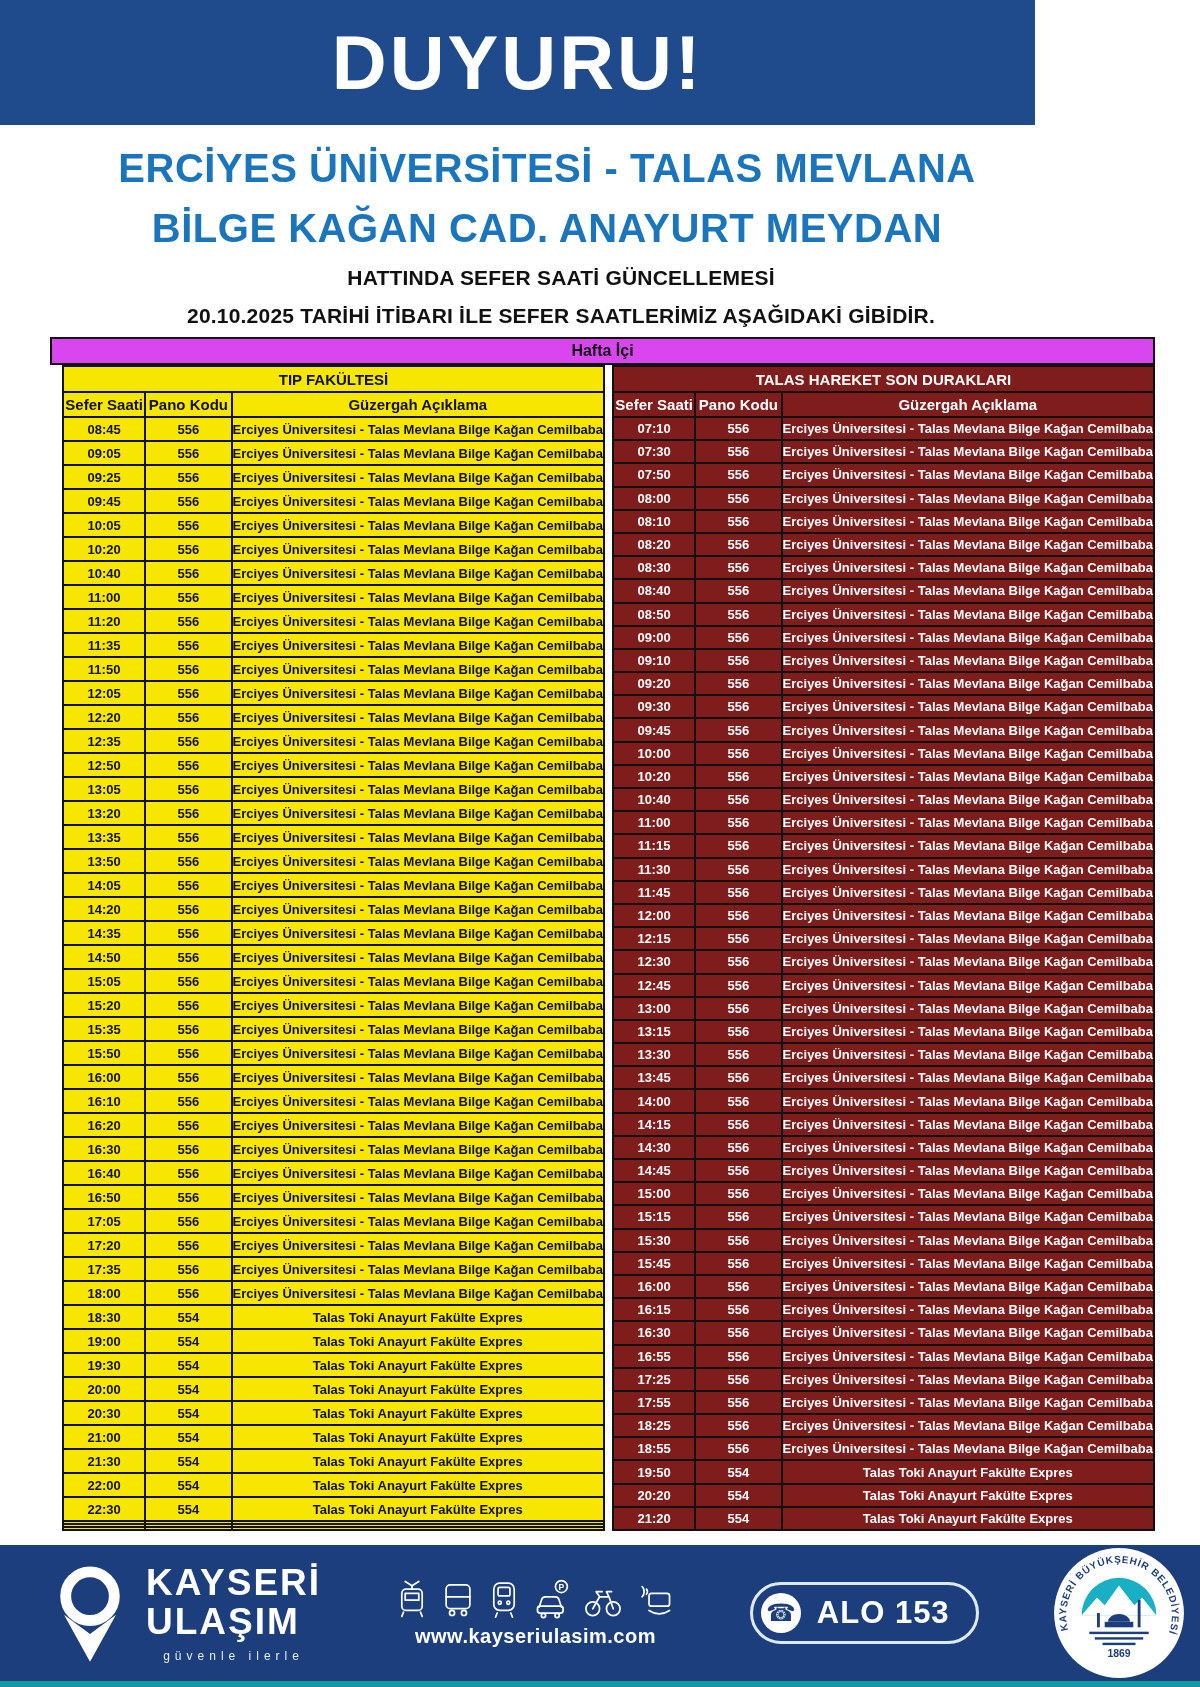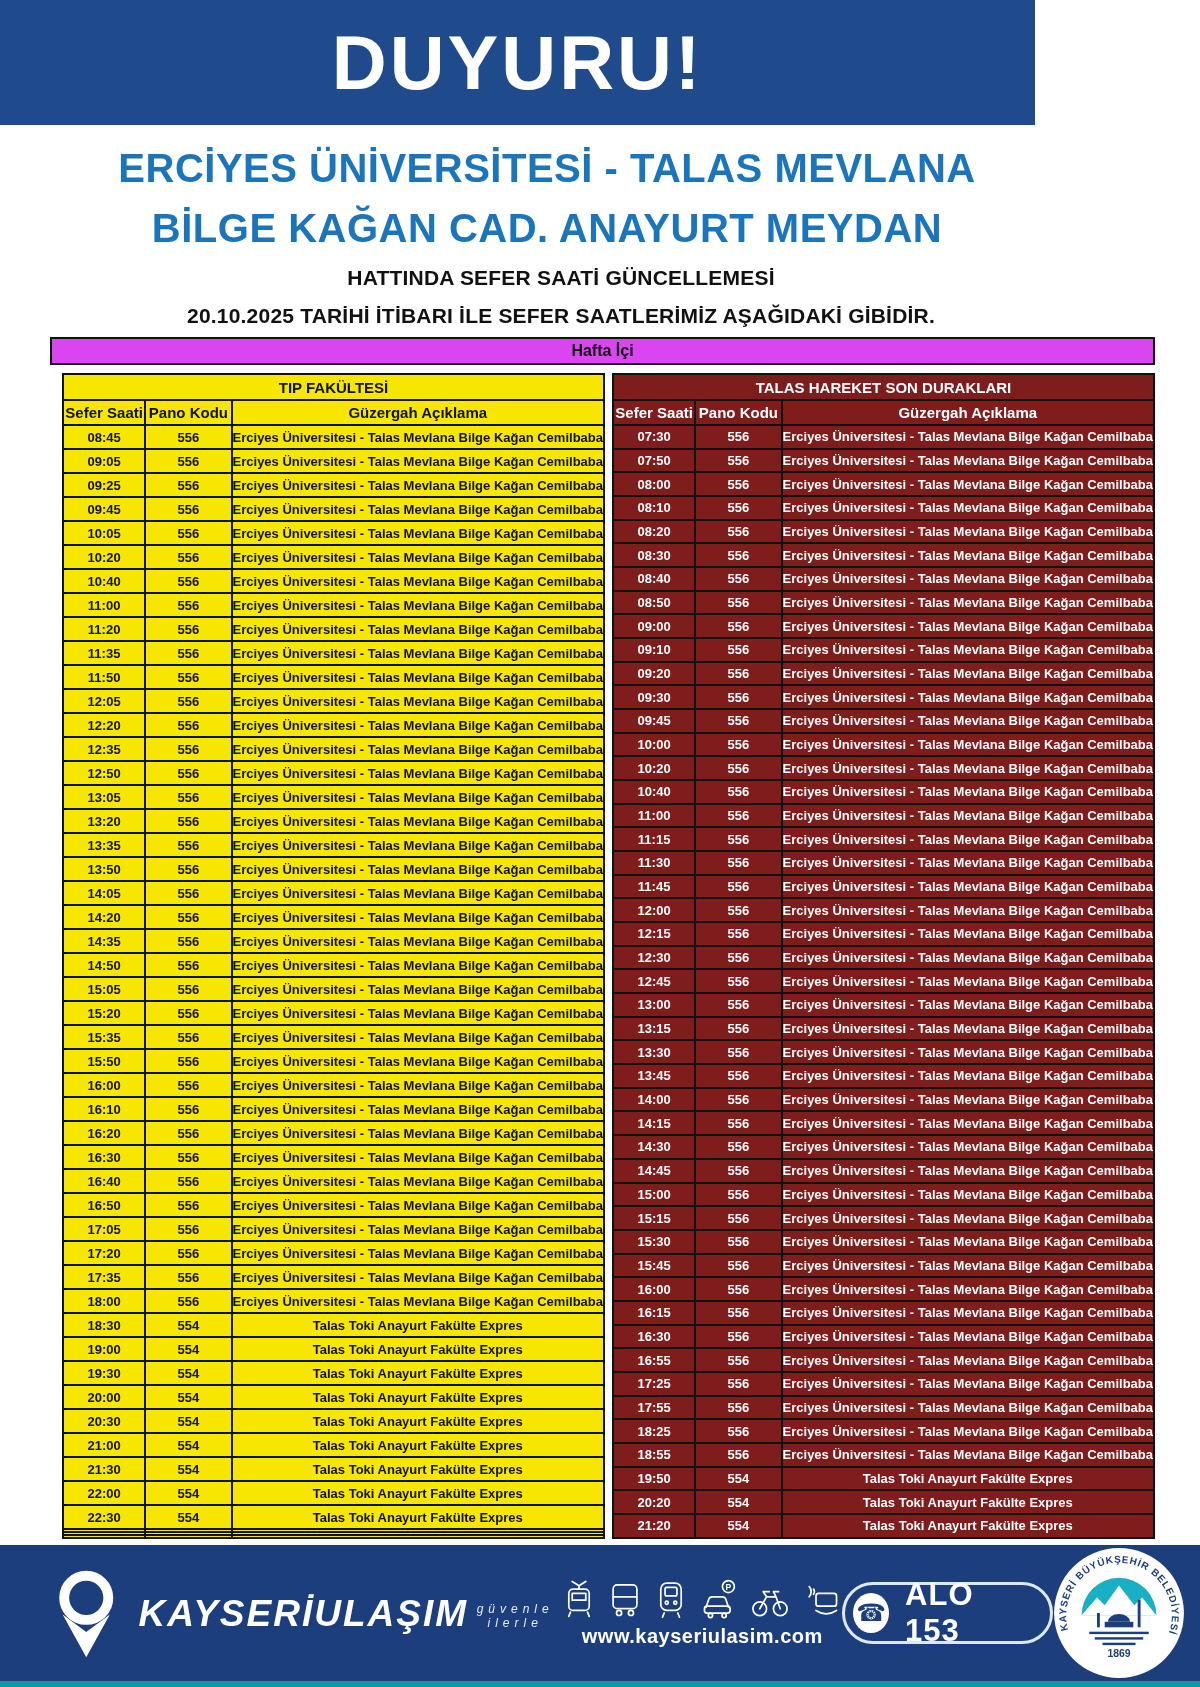--- a/index.html
+++ b/index.html
@@ -27,21 +27,21 @@
     color:#111111;font-size:21px;font-weight:bold;margin:0;letter-spacing:.2px;
   }
   .s1{top:266px;}
   .s2{top:304px;}
   
   .sched{position:absolute;top:337px;left:50px;width:1105px;}
   .hafta{
     height:24px;line-height:24px;background:#d946ef;border:2px solid #111;
     text-align:center;font-size:16px;font-weight:bold;color:#111;
   }
-  .tables{display:flex;gap:7px;height:1166px;margin-top:8px;padding-left:12px;}
+  .tables{display:flex;gap:7px;height:1166px;margin-top:0px;padding-left:12px;}
   table.tt{
     flex:1;border-collapse:collapse;table-layout:fixed;height:100%;
     border:2px solid #111;
   }
   table.tt col.c-time{width:15.5%;}
   table.tt col.c-pano{width:16.5%;}
   table.tt col.c-route{width:68%;}
   table.tt th,table.tt td{
     border:2px solid #111;text-align:center;vertical-align:middle;
     font-weight:bold;padding:0;white-space:nowrap;overflow:hidden;
@@ -54,21 +54,21 @@
   table.right-t{background:#7f1d1d;}
   table.right-t th,table.right-t td{color:#ffffff;}
   
   .footer{
     position:absolute;left:0;top:1545px;width:1200px;height:136px;
     background:#1D3E7D;display:flex;align-items:center;
     padding:0 15px 0 52px;box-sizing:border-box;justify-content:space-between;
   }
   .teal-strip{position:absolute;left:0;top:1681px;width:1200px;height:6px;background:#1598A6;}
   .logo-group{display:flex;align-items:center;gap:18px;}
-  .logo-text{display:flex;flex-direction:row;font-style:italic;}
+  .logo-text{display:flex;flex-direction:column;}
   .logo-line{color:#fff;font-size:37px;font-weight:bold;letter-spacing:2px;line-height:39px;}
   .logo-tag{color:#E6ECF5;font-size:12px;letter-spacing:5px;margin-top:8px;text-align:center;}
   .center-block{display:flex;flex-direction:column;align-items:center;gap:6px;}
   .icon-row{display:flex;align-items:flex-end;gap:12px;}
   .icon-row svg{stroke:#fff;fill:none;stroke-width:2;stroke-linecap:round;stroke-linejoin:round;}
   .website{color:#fff;font-size:20px;font-weight:bold;letter-spacing:.5px;}
   .alo-pill{
     display:flex;align-items:center;gap:16px;border:3px solid #DDE9F5;border-radius:40px;
     padding:6px 26px 6px 8px;height:44px;
   }
@@ -370,20 +370,25 @@
         <tr>
           <th class="section" colspan="3">TALAS HAREKET SON DURAKLARI</th>
         </tr>
         <tr>
           <th class="colh">Sefer Saati</th>
           <th class="colh">Pano Kodu</th>
           <th class="colh">Güzergah Açıklama</th>
         </tr>
       </thead>
       <tbody>
+          <tr>
+            <td>07:10</td>
+            <td>556</td>
+            <td>Erciyes Üniversitesi - Talas Mevlana Bilge Kağan Cemilbaba</td>
+          </tr>
           <tr>
             <td>07:30</td>
             <td>556</td>
             <td>Erciyes Üniversitesi - Talas Mevlana Bilge Kağan Cemilbaba</td>
           </tr>
           <tr>
             <td>07:50</td>
             <td>556</td>
             <td>Erciyes Üniversitesi - Talas Mevlana Bilge Kağan Cemilbaba</td>
           </tr>

